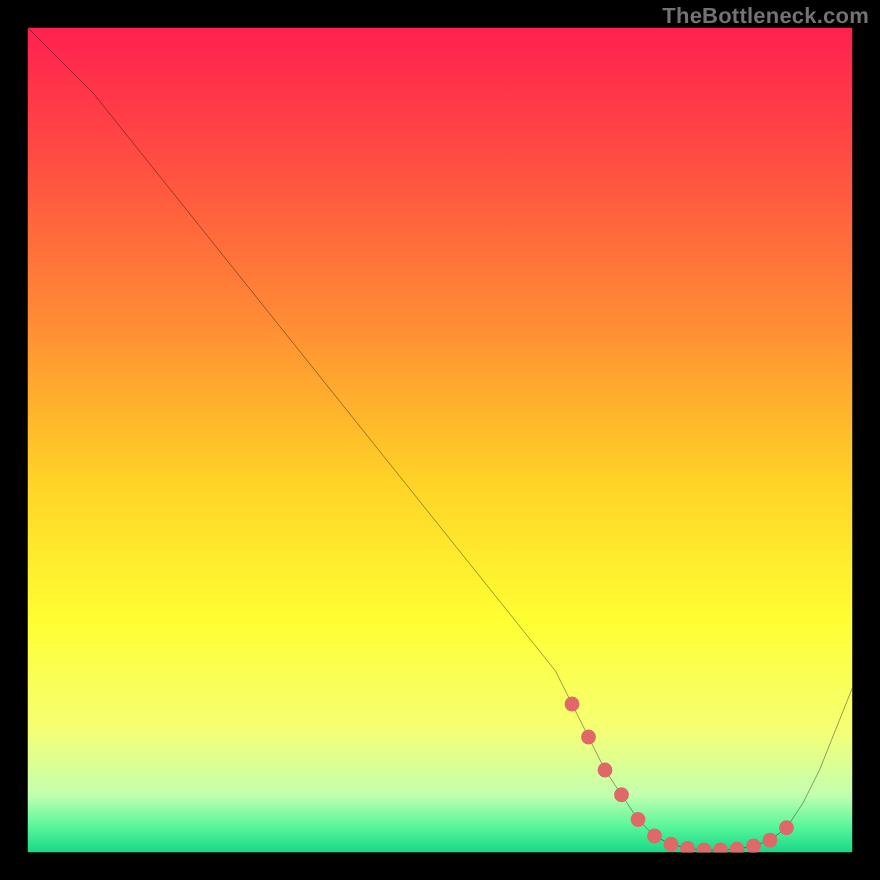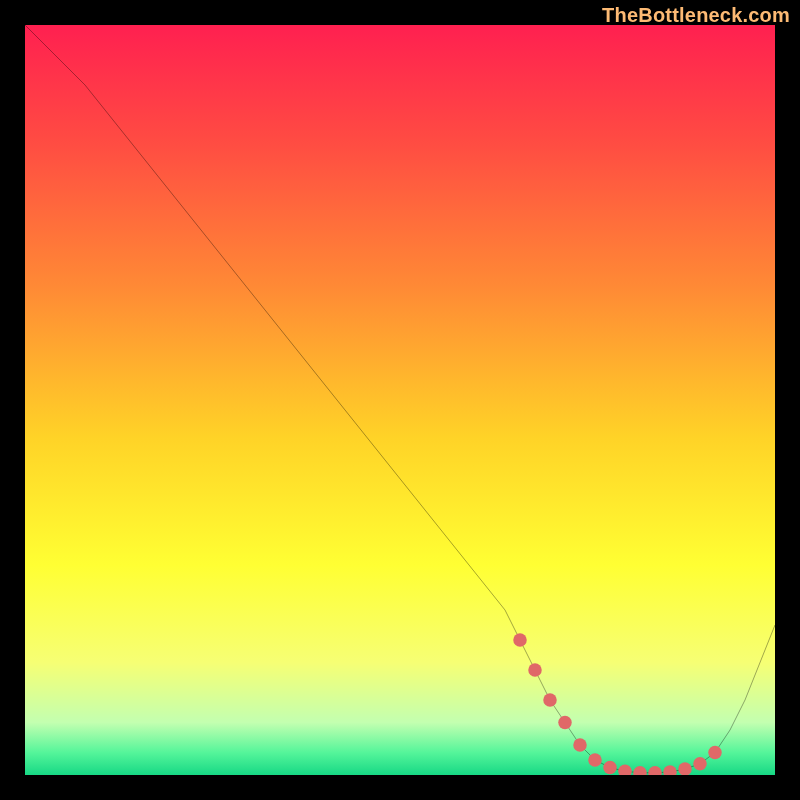--- a/index.html
+++ b/index.html
@@ -10,21 +10,21 @@
     height: 800px;
     background: #000;
   }
   .attribution {
     position: absolute;
     top: 4px;
     right: 10px;
     font-family: Arial, Helvetica, sans-serif;
     font-size: 20px;
     font-weight: 600;
-    color: #fdba74;
+    color: #737373;
     letter-spacing: 0.2px;
   }
   .plot-area {
     position: absolute;
     left: 25px;
     top: 25px;
     width: 750px;
     height: 750px;
   }
   .gradient {

